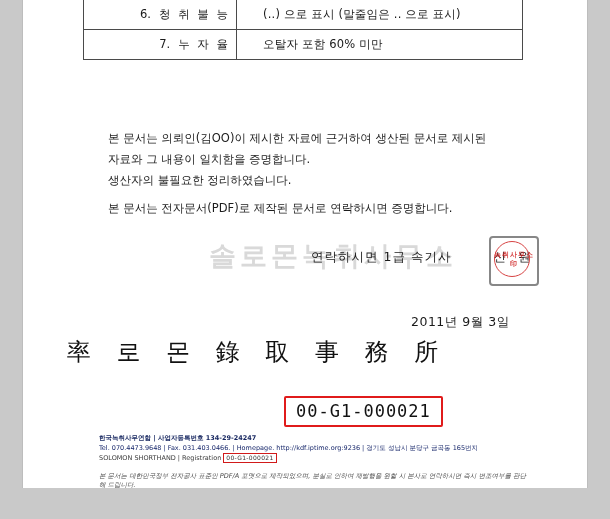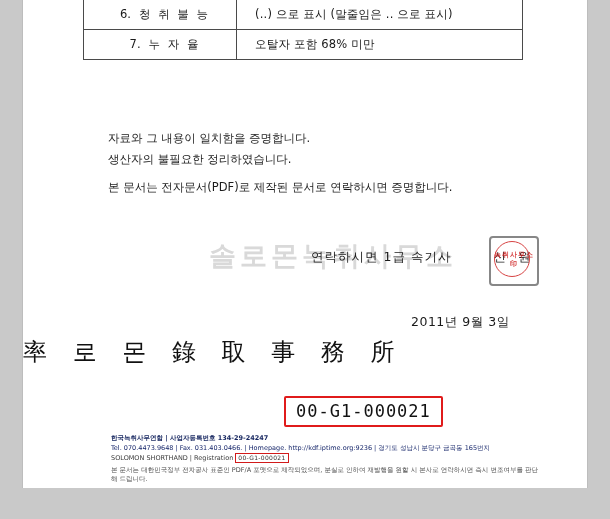--- a/index.html
+++ b/index.html
@@ -44,31 +44,31 @@
   }
   .tbl td {
     border: 1px solid #4a4a4a;
     height: 29px;
     padding: 0 6px;
     vertical-align: middle;
     font-family: "DejaVu Sans", "Liberation Sans", sans-serif;
   }
   .tbl td.c1 {
     width: 130px;
-    text-align: center;
+    text-align: right;
     padding-left: 16px;
     letter-spacing: 2px;
   }
   .tbl td.c1 .num {
     letter-spacing: 0;
     margin-right: 8px;
   }
   .tbl td.c2 {
     text-align: left;
-    padding-left: 18px;
+    padding-left: 26px;
     letter-spacing: 0.2px;
   }
 
   
   .para {
     position: absolute;
     left: 85px;
     top: 128px;
     width: 420px;
     font-size: 11.5px;
@@ -143,41 +143,42 @@
     color: #1a1a1a;
     letter-spacing: 0.5px;
   }
 
   
   .bigtitle {
     position: absolute;
     left: 0;
     top: 336px;
     width: 468px;
+    text-align: center;
     font-size: 24px;
     letter-spacing: 9px;
     color: #111;
     font-family: "DejaVu Serif", "Liberation Serif", serif;
   }
 
   
   .footer {
     position: absolute;
-    left: 88px;
+    left: 76px;
     top: 434px;
     width: 430px;
     font-size: 6.5px;
     line-height: 9.5px;
     color: #1b2a6b;
     font-family: "DejaVu Sans", "Liberation Sans", sans-serif;
   }
   .footer .l1 { font-weight: bold; color: #14245e; }
   .footer .l2 { color: #16266a; }
   .footer .l3 { color: #3a3a3a; letter-spacing: 0; }
-  .footer .l4 { color: #4a4a4a; margin-top: 2px; }
+  .footer .l4 { color: #4a4a4a; margin-top: 8px; font-style: italic; }
 
   
   .footer .idsmall {
     display: inline-block;
     border: 1px solid #d11a1a;
     color: #333;
     padding: 0 2px;
     font-size: 6px;
     line-height: 8px;
     letter-spacing: 0.3px;
@@ -222,26 +223,27 @@
         <tr>
           <td class="c1">
             <span class="num">6.</span><span>청 취 불 능</span>
           </td>
           <td class="c2">(..) 으로 표시 (말줄임은 .. 으로 표시)</td>
         </tr>
         <tr>
           <td class="c1">
             <span class="num">7.</span><span>누 자 율</span>
           </td>
-          <td class="c2">오탈자 포함 68% 미만</td>
+          <td class="c2">오탈자 포함 60% 미만</td>
         </tr>
       </tbody>
     </table>
 
     <div class="para">
+      <p>본 문서는 의뢰인(김OO)이 제시한 자료에 근거하여 생산된 문서로 제시된</p>
       <p>자료와 그 내용이 일치함을 증명합니다.</p>
       <p>생산자의 불필요한 정리하였습니다.</p>
       <div class="gap"></div>
       <p>본 문서는 전자문서(PDF)로 제작된 문서로 연락하시면 증명합니다.</p>
     </div>
 
     <div class="watermark">솔로몬녹취사무소</div>
 
     <div class="sigline">
       <span>연락하시면 1급 속기사</span><span class="nm">신 원</span>

